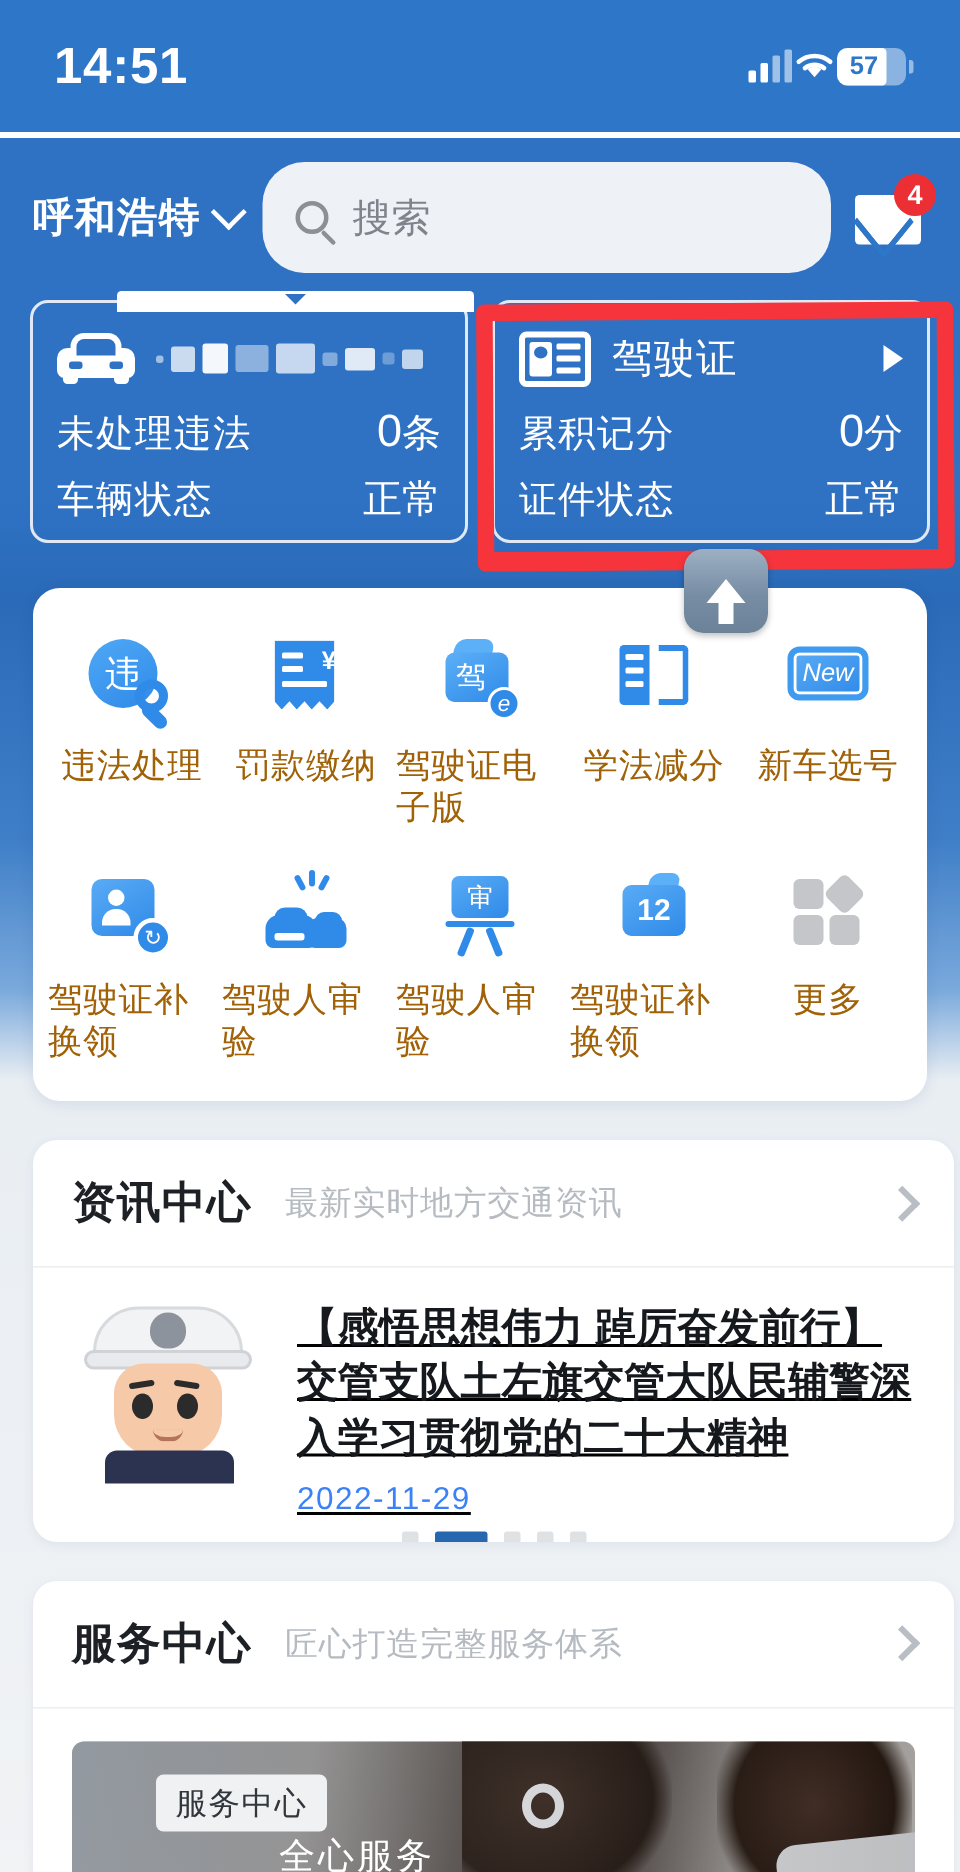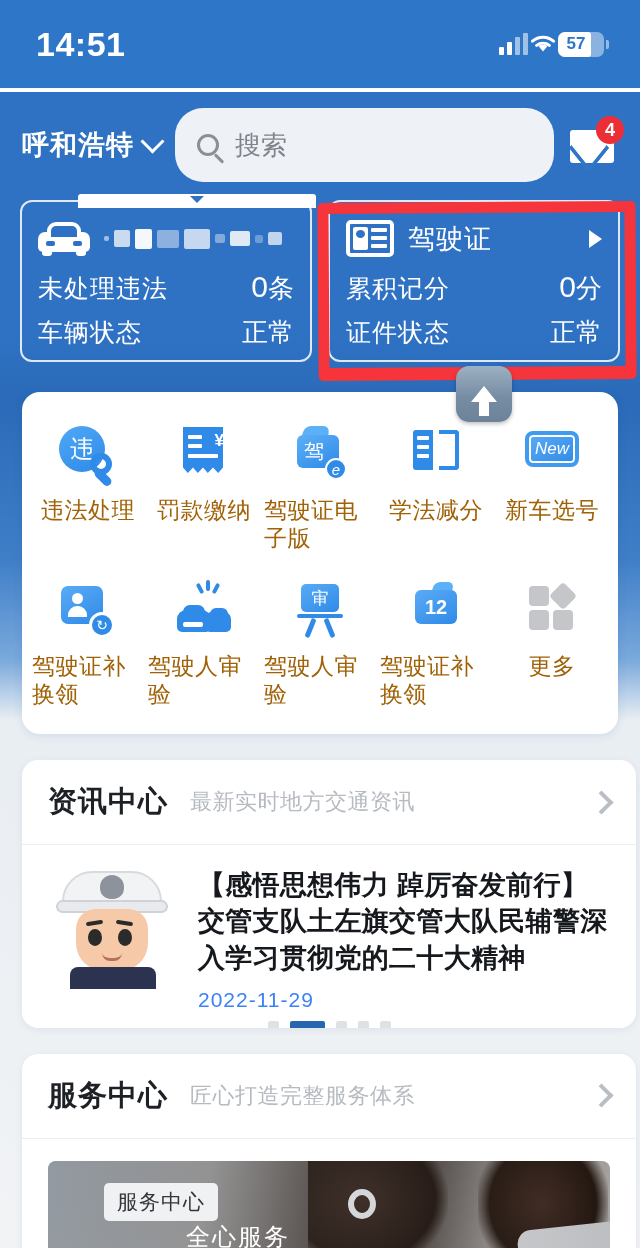--- a/index.html
+++ b/index.html
@@ -411,21 +411,21 @@
   .cop .ey1, .cop .ey2 { position:absolute; top:62px; width:14px; height:17px;
     background:#2b2b2b; border-radius:50%; }
   .cop .ey1{ left:40px; } .cop .ey2{ left:70px; }
   .cop .br1, .cop .br2 { position:absolute; top:54px; width:17px; height:4px;
     background:#2b2b2b; border-radius:2px; }
   .cop .br1{ left:38px; transform:rotate(-9deg);} .cop .br2{ left:68px; transform:rotate(9deg);}
   .cop .mo { position:absolute; left:54px; top:86px; width:20px; height:8px;
     border-bottom:3px solid #b4735a; border-radius:0 0 10px 10px; }
   .cop .uni{ position:absolute; left:22px; top:100px; width:86px; height:26px; background:#2b3350;
     border-radius:8px 8px 0 0; }
-  #news-text { flex:1; min-width:0; }
+  #news-text { flex:1; min-width:0;text-decoration:underline; }
   #news-title {
     font-size:27px; line-height:1.34; color:#15181c; letter-spacing:.3px;
     font-weight:bold;
   }
   #news-date {
     margin-top:12px; font-size:21px; color:#3b82f6; letter-spacing:1px;
   }
   #dots {
     position:absolute; left:0; right:0; bottom:-2px;
     display:flex; justify-content:center; align-items:center; gap:11px;

